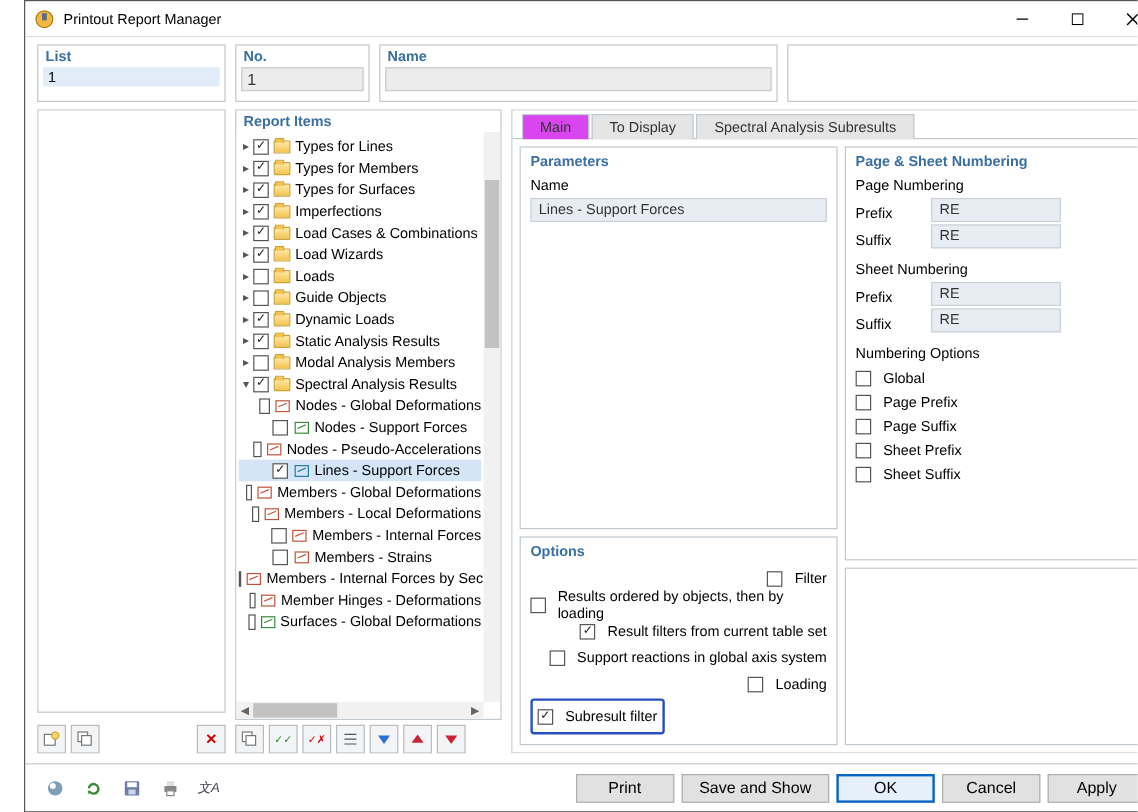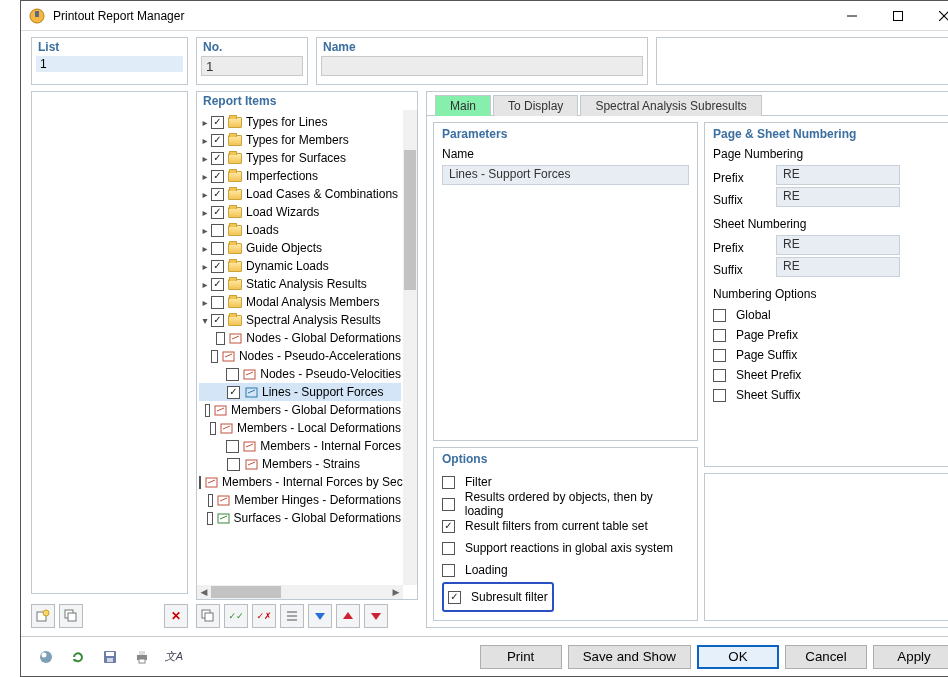--- a/index.html
+++ b/index.html
@@ -47,34 +47,34 @@
   .cb.checked::after { content:"✓"; }
   .foldericon { width:14px; height:11px; background: linear-gradient(#ffe9a8,#f3c452); border:1px solid #caa43a; border-radius:1px; margin-right:4px; position:relative;}
   .foldericon::before{ content:""; position:absolute; top:-3px; left:0; width:6px; height:3px; background:#f3c452; border:1px solid #caa43a; border-bottom:none; border-radius:1px 1px 0 0;}
   .nodeicon { width:14px; height:12px; margin-right:4px; display:inline-flex; align-items:center; justify-content:center; font-size:10px;}
   .tree-row.selected { background: #d3e5f7; }
   .tree-label { color: #000; }
 
   .rightcol { flex: 1; display: flex; flex-direction: column; gap: 6px; overflow:hidden; }
   .tabsbar { display: flex; border-bottom: 1px solid #c0c8d0; padding-left: 8px; gap: 2px; height: 24px; align-items: flex-end;}
   .tab { padding: 3px 14px; border: 1px solid #c0c8d0; border-bottom: none; background: #e5e5e5; color: #333; position:relative; top:1px;}
-  .tab.active { background: #86efac; font-weight: 400; }
+  .tab.active { background: #d946ef; font-weight: 400; }
   .tabbody { flex: 1; display: flex; gap: 6px; }
   .params-col { flex: 1.04; display: flex; flex-direction: column; gap: 6px; }
   .pagen-col { width: 246px; display: flex; flex-direction: column; gap: 6px;}
   .section { border: 1px solid #c0c8d0; padding: 4px 8px 8px 8px; }
   .section .sechead { color: #3b6fa0; font-weight: 600; margin-bottom: 6px; }
   .paramrow { display: flex; align-items: flex-end; margin: 2px 0; gap: 8px;}
   .paramrow .plabel { width: 55px; color:#000;}
   .valuebox { flex:1; height: 20px; background: #e8edf3; border: 1px solid #c9d0d8; padding: 1px 6px; color:#333;}
-  .pagen-col .valuebox.short { width: 124px; flex: 0 0 auto;}
+  .pagen-col .valuebox.short { width: 108px; flex: 0 0 auto;}
   .cb-row { display:flex; align-items:center; height:20px; gap:6px;}
   .subhead { color:#000; margin-top:10px; margin-bottom:4px;}
   .options-section { flex: 0 0 auto;}
-  .options-section .cb-row { margin: 2px 0;}
+  .options-section .cb-row { margin: 2px 0; justify-content: flex-end;}
   .highlight-box { border: 2px solid #2a4fc1; border-radius: 3px; padding: 1px 4px; display:inline-flex; align-items:center; gap:6px;}
 
   .toolbar-row { display:flex; gap:4px; padding-top:4px;}
   .tbtn { width:24px; height:24px; border:1px solid #b8bcc0; background:#f3f4f6; display:inline-flex; align-items:center; justify-content:center; font-size:12px; color:#444;}
   .tbtn.red { color:#c00; font-weight:bold;}
   .tbtn.blue svg{ fill:#2a6fd6;}
 
   .bottombar { height: 40px; border-top: 1px solid #c9c9c9; display:flex; align-items:center; padding: 0 12px; gap:6px;}
   .iconbtn { width:26px; height:26px; border:1px solid transparent; display:inline-flex; align-items:center; justify-content:center;}
   .bottombar .spacer-flex { flex:1; }
@@ -261,37 +261,37 @@
                       </svg>
                     </span>
                     <span class="tree-label">Nodes - Global Deformations</span>
                   </div>
                   <div class="tree-row">
                     <span class="spacer" style="width: 16px;"></span>
                     <span class="toggle"></span>
                     <span class="cb"></span>
                     <span class="nodeicon">
                       <svg width="13" height="11" viewBox="0 0 13 11">
+                        <rect x="1" y="1" width="11" height="9" fill="none" stroke="#3a8a3a"></rect>
+                        <line x1="3" y1="6" x2="10" y2="3" stroke="#3a8a3a"></line>
+                      </svg>
+                    </span>
+                    <span class="tree-label">Nodes - Support Forces</span>
+                  </div>
+                  <div class="tree-row">
+                    <span class="spacer" style="width: 16px;"></span>
+                    <span class="toggle"></span>
+                    <span class="cb"></span>
+                    <span class="nodeicon">
+                      <svg width="13" height="11" viewBox="0 0 13 11">
                         <rect x="1" y="1" width="11" height="9" fill="none" stroke="#c2523b"></rect>
                         <line x1="3" y1="6" x2="10" y2="3" stroke="#c2523b"></line>
                       </svg>
                     </span>
                     <span class="tree-label">Nodes - Pseudo-Accelerations</span>
-                  </div>
-                  <div class="tree-row">
-                    <span class="spacer" style="width: 16px;"></span>
-                    <span class="toggle"></span>
-                    <span class="cb"></span>
-                    <span class="nodeicon">
-                      <svg width="13" height="11" viewBox="0 0 13 11">
-                        <rect x="1" y="1" width="11" height="9" fill="none" stroke="#c2523b"></rect>
-                        <line x1="3" y1="6" x2="10" y2="3" stroke="#c2523b"></line>
-                      </svg>
-                    </span>
-                    <span class="tree-label">Nodes - Pseudo-Velocities</span>
                   </div>
                   <div class="tree-row selected">
                     <span class="spacer" style="width: 16px;"></span>
                     <span class="toggle"></span>
                     <span class="cb checked"></span>
                     <span class="nodeicon">
                       <svg width="13" height="11" viewBox="0 0 13 11">
                         <rect x="1" y="1" width="11" height="9" fill="none" stroke="#2a7aa8"></rect>
                         <line x1="3" y1="6" x2="10" y2="3" stroke="#2a7aa8"></line>
                       </svg>

